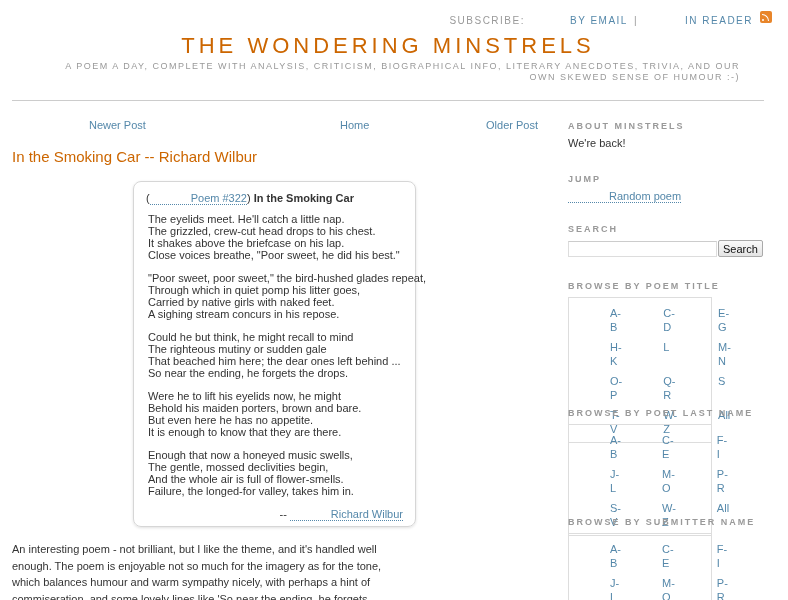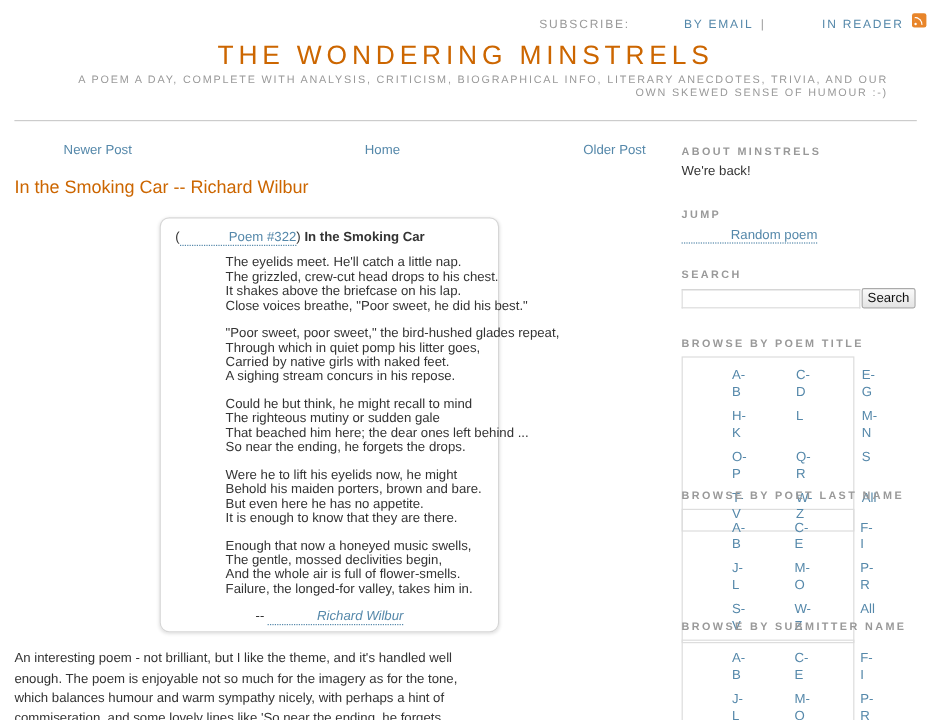--- a/index.html
+++ b/index.html
@@ -34,41 +34,41 @@
       position: absolute; top: 61px; left: 40px; width: 700px; text-align: right;
       font-size: 9px; letter-spacing: 1.5px; color: #999; line-height: 11px;
     }
     .divider {
       position: absolute; top: 100px; left: 12px; width: 752px; height: 0;
       border-top: 1px solid #ccc;
     }
 
     .main { position: absolute; top: 119px; left: 12px; width: 526px; }
     .post-nav { position: relative; height: 14px; font-size: 11px; }
-    .post-nav a { position: absolute; top: 0; }
+    .post-nav a { position: absolute; top: 0; margin-left: 36px; }
     .post-nav .newer { left: 0; }
     .post-nav .home { left: 251px; }
     .post-nav .older { right: 0; }
 
     .post-title {
       margin-top: 15px; font-size: 15px; color: #cc6600; font-weight: normal;
     }
 
     .poem-box {
       position: absolute; top: 62px; left: 121px; width: 283px; height: 346px;
       border: 1px solid #d6d6d6; border-radius: 8px;
       box-shadow: 0 1px 3px rgba(0,0,0,0.12);
       padding: 10px 12px 0 12px;
     }
     .poem-head { font-size: 11px; color: #333; margin-bottom: 9px; }
     .poem-head a { border-bottom: 1px dotted #5588aa; }
     .poem-head b { color: #333; font-weight: bold; }
     .stanza { margin-left: 2px; margin-bottom: 11px; line-height: 12px; font-size: 11px; color: #333; }
-    .stanza div { white-space: nowrap; margin-left: 40px; }
-    .poem-attrib { text-align: center; margin-top: 3px; font-size: 11px; color: #333; font-style: italic; }
+    .stanza div { white-space: nowrap; }
+    .poem-attrib { text-align: right; margin-top: 3px; font-size: 11px; color: #333; }
     .poem-attrib a { border-bottom: 1px dotted #5588aa; }
 
     .commentary {
       position: absolute; top: 422px; left: 0; width: 370px;
       font-size: 11px; line-height: 16.5px; color: #333;
     }
 
     .sidebar { position: absolute; top: 121px; left: 568px; width: 200px; }
     .side-h {
       font-size: 9px; letter-spacing: 2px; color: #999; text-transform: uppercase;

